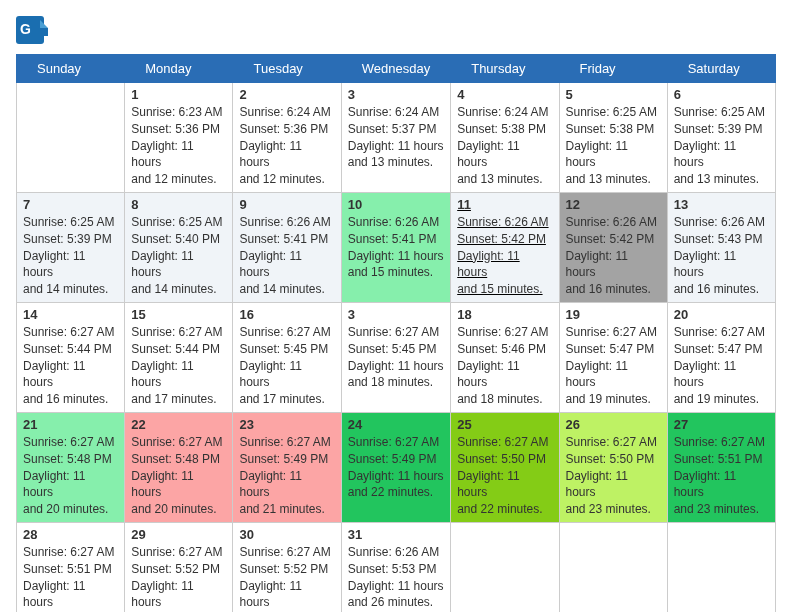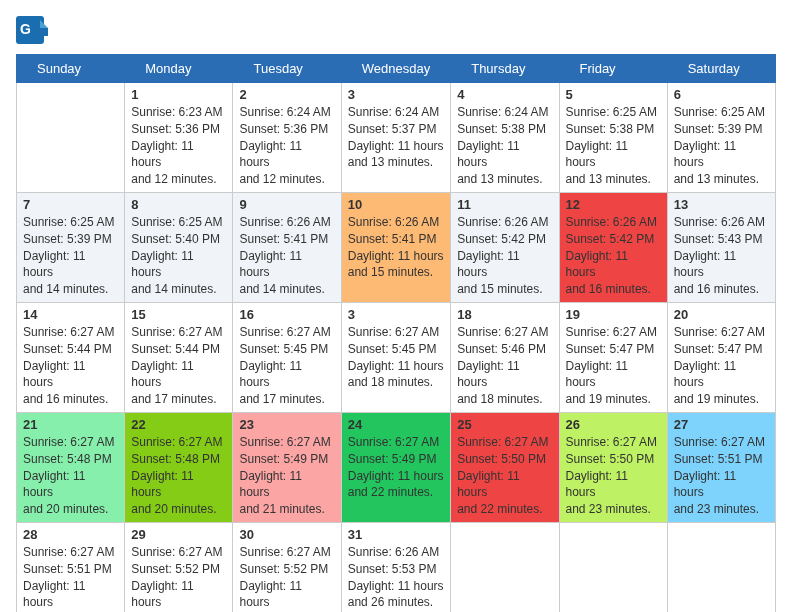--- a/index.html
+++ b/index.html
@@ -151,29 +151,29 @@
           <div class="day-info">Sunrise: 6:25 AM<br>Sunset: 5:39 PM<br>Daylight: 11 hours<br>and 14 minutes.</div>
         </td>
         <td style="background: rgb(240, 244, 248);">
           <span class="day-number">8</span>
           <div class="day-info">Sunrise: 6:25 AM<br>Sunset: 5:40 PM<br>Daylight: 11 hours<br>and 14 minutes.</div>
         </td>
         <td style="background: rgb(240, 244, 248);">
           <span class="day-number">9</span>
           <div class="day-info">Sunrise: 6:26 AM<br>Sunset: 5:41 PM<br>Daylight: 11 hours<br>and 14 minutes.</div>
         </td>
-        <td style="background: #fdba74;">
+        <td style="background: #86efac;">
           <span class="day-number">10</span>
           <div class="day-info">Sunrise: 6:26 AM<br>Sunset: 5:41 PM<br>Daylight: 11 hours<br>and 15 minutes.</div>
         </td>
-        <td style="background: rgb(240, 244, 248);">
+        <td style="background: rgb(240, 244, 248); text-decoration: underline;">
           <span class="day-number">11</span>
           <div class="day-info">Sunrise: 6:26 AM<br>Sunset: 5:42 PM<br>Daylight: 11 hours<br>and 15 minutes.</div>
         </td>
-        <td style="background: #ef4444;">
+        <td style="background: #a3a3a3;">
           <span class="day-number">12</span>
           <div class="day-info">Sunrise: 6:26 AM<br>Sunset: 5:42 PM<br>Daylight: 11 hours<br>and 16 minutes.</div>
         </td>
         <td style="background: rgb(240, 244, 248); margin-left: 40px;">
           <span class="day-number">13</span>
           <div class="day-info">Sunrise: 6:26 AM<br>Sunset: 5:43 PM<br>Daylight: 11 hours<br>and 16 minutes.</div>
         </td>
       </tr>
       <tr>
         <td>
@@ -203,41 +203,41 @@
         <td>
           <span class="day-number">20</span>
           <div class="day-info">Sunrise: 6:27 AM<br>Sunset: 5:47 PM<br>Daylight: 11 hours<br>and 19 minutes.</div>
         </td>
       </tr>
       <tr>
         <td style="background: #86efac;">
           <span class="day-number">21</span>
           <div class="day-info">Sunrise: 6:27 AM<br>Sunset: 5:48 PM<br>Daylight: 11 hours<br>and 20 minutes.</div>
         </td>
-        <td style="background: #84cc16;">
+        <td style="background: #fca5a5;">
           <span class="day-number">22</span>
           <div class="day-info">Sunrise: 6:27 AM<br>Sunset: 5:48 PM<br>Daylight: 11 hours<br>and 20 minutes.</div>
         </td>
         <td style="background: #fca5a5;">
           <span class="day-number">23</span>
           <div class="day-info">Sunrise: 6:27 AM<br>Sunset: 5:49 PM<br>Daylight: 11 hours<br>and 21 minutes.</div>
         </td>
         <td style="background: #22c55e;">
           <span class="day-number">24</span>
           <div class="day-info">Sunrise: 6:27 AM<br>Sunset: 5:49 PM<br>Daylight: 11 hours<br>and 22 minutes.</div>
         </td>
-        <td style="background: #ef4444;">
+        <td style="background: #84cc16;">
           <span class="day-number">25</span>
           <div class="day-info">Sunrise: 6:27 AM<br>Sunset: 5:50 PM<br>Daylight: 11 hours<br>and 22 minutes.</div>
         </td>
         <td style="background: #bef264;">
           <span class="day-number">26</span>
           <div class="day-info">Sunrise: 6:27 AM<br>Sunset: 5:50 PM<br>Daylight: 11 hours<br>and 23 minutes.</div>
         </td>
-        <td style="background: #7dd3fc;">
+        <td style="background: #22c55e;">
           <span class="day-number">27</span>
           <div class="day-info">Sunrise: 6:27 AM<br>Sunset: 5:51 PM<br>Daylight: 11 hours<br>and 23 minutes.</div>
         </td>
       </tr>
       <tr>
         <td>
           <span class="day-number">28</span>
           <div class="day-info">Sunrise: 6:27 AM<br>Sunset: 5:51 PM<br>Daylight: 11 hours<br>and 24 minutes.</div>
         </td>
         <td>

